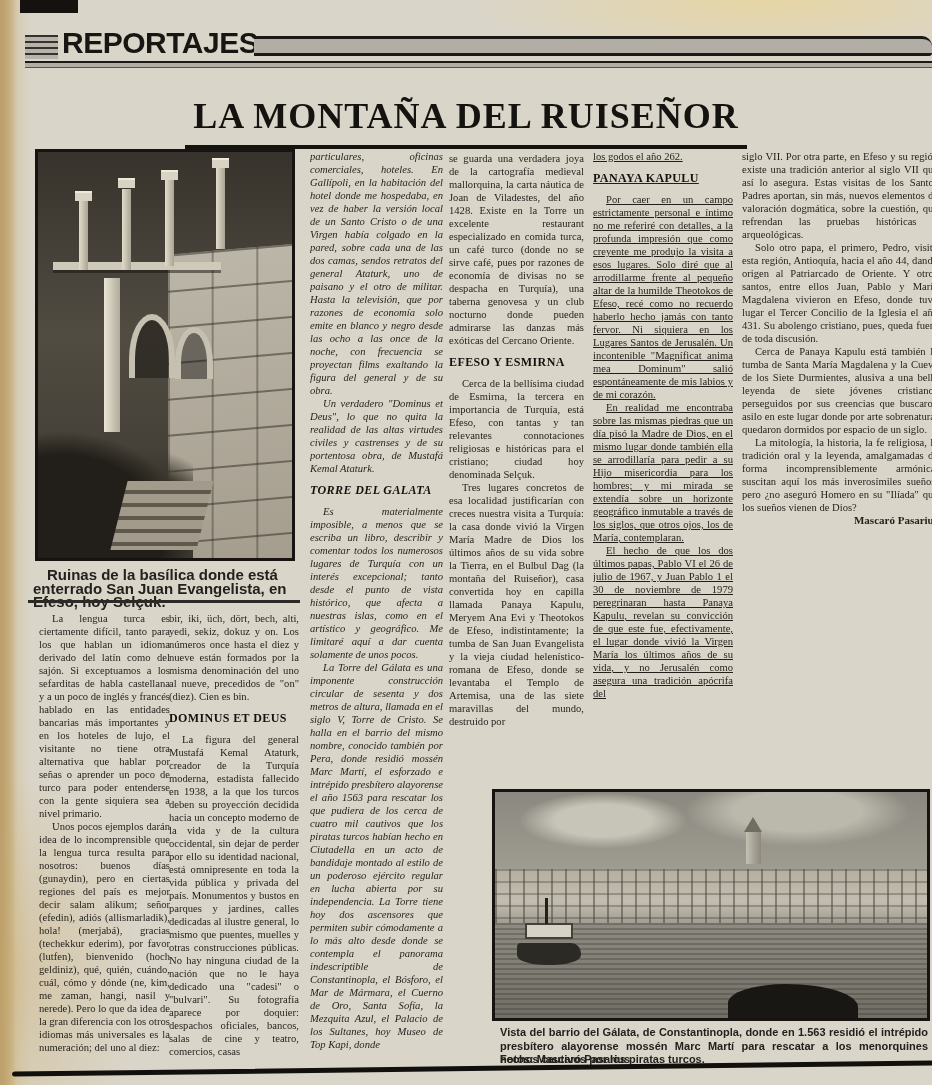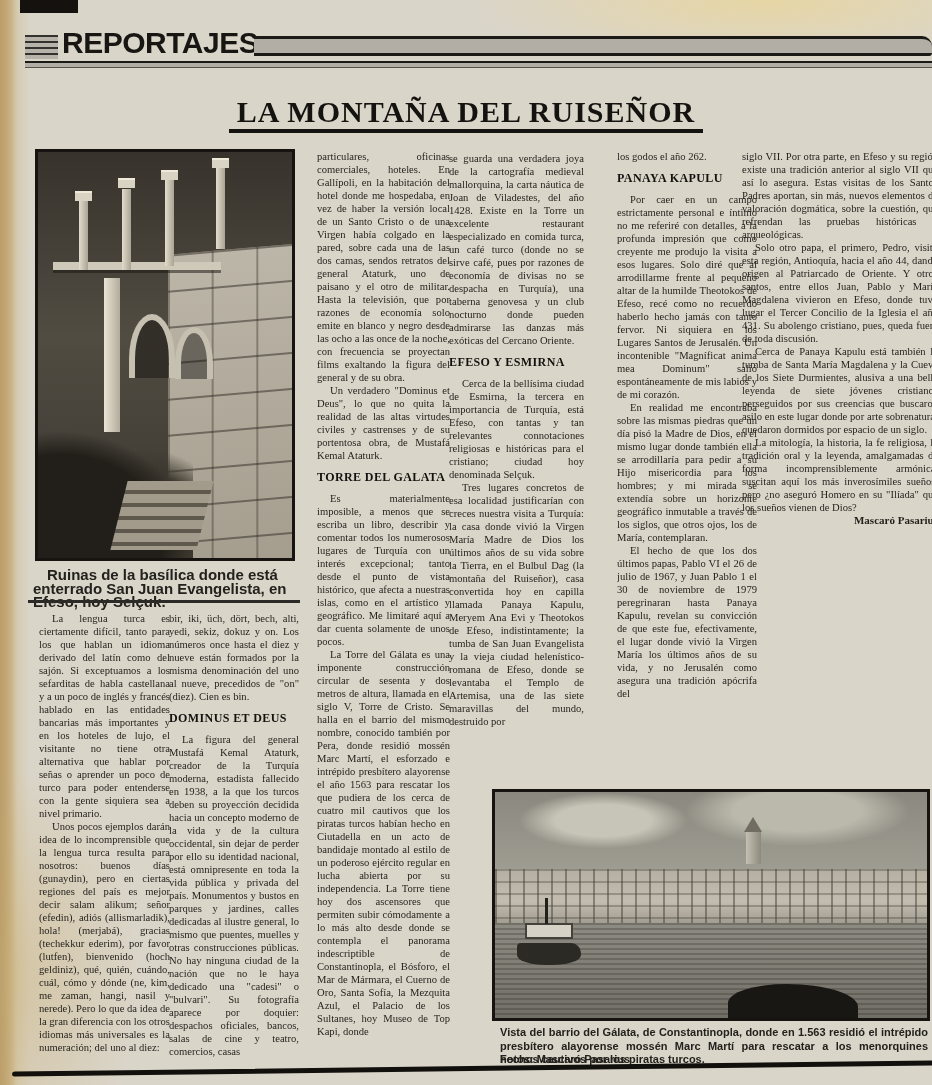--- a/index.html
+++ b/index.html
@@ -20,22 +20,22 @@
       font-weight:bold;font-size:30px;letter-spacing:-.5px;color:#181613;}
   .mast-band{position:absolute;left:254px;top:36px;width:678px;height:14px;background:#b2aea5;
       border-top:3px solid #1b1a17;border-bottom:3px solid #1b1a17;border-radius:0 10px 3px 0;}
   .mast-rule{position:absolute;left:25px;top:61px;width:907px;height:4px;background:#b2aea5;
       border-top:2.5px solid #1b1a17;border-bottom:1px solid #55524c;}
 
   .kicker{position:absolute;left:56px;top:76px;font-family:"Liberation Sans",sans-serif;
       font-weight:bold;font-size:13px;letter-spacing:.2px;color:#23211d;
       border-bottom:2px solid #3a3833;padding-bottom:2px;}
   .headline-wrap{position:absolute;left:0;top:95px;width:932px;text-align:center;}
-  .headline{display:inline-block;font-weight:bold;font-size:30px;letter-spacing:1px;color:#151310;
-      border-bottom:4px solid #151310;padding:0 8px 0;}
+  .headline{display:inline-block;font-weight:bold;font-size:36px;letter-spacing:1px;color:#151310;
+      border-bottom:4px solid #151310;padding:0 8px 8px;}
 
   
   .photo1{position:absolute;left:35px;top:149px;width:260px;height:412px;border:3px solid #161310;
       box-sizing:border-box;overflow:hidden;
       background:linear-gradient(180deg,#37332c 0%,#514c42 45%,#3b372f 100%);}
   .p1-wall{position:absolute;right:-8px;top:24%;width:52%;height:80%;transform:skewY(-5deg);
       background:
        repeating-linear-gradient(180deg,rgba(55,50,42,.55) 0 2px,rgba(0,0,0,0) 2px 36px),
        repeating-linear-gradient(90deg,rgba(55,50,42,.4) 0 2px,rgba(0,0,0,0) 2px 44px),
        linear-gradient(180deg,#bcb6a8,#a49d8e);}
@@ -58,23 +58,23 @@
   .rule-left{position:absolute;left:28px;top:600px;width:272px;height:2.5px;background:#2c2a26;}
 
   
   .col{position:absolute;overflow:hidden;font-size:10.6px;line-height:13px;text-align:justify;}
   .col p{margin:0;text-indent:13px;}
   .col p.noindent{text-indent:0;}
   .colhead{margin:9px 0 8px;font-size:12px;font-weight:bold;letter-spacing:.4px;text-indent:0;color:#14120f;}
   .byline{margin-top:4px;text-align:right;font-size:11px;font-weight:bold;text-indent:0;}
   .c1{left:39px;top:612px;width:131px;height:450px;}
   .c2{left:169px;top:612px;width:130px;height:450px;}
-  .c3{left:317px;top:150px;width:133px;height:914px;}
+  .c3{left:310px;top:150px;width:133px;height:914px;font-style:italic;}
   .c4{left:449px;top:152px;width:135px;height:634px;}
-  .c5{left:617px;top:150px;width:140px;height:634px;}
+  .c5{left:593px;top:150px;width:140px;height:634px;text-decoration:underline;}
   .c6{left:742px;top:150px;width:196px;height:648px;}
 
   
   .photo2{position:absolute;left:492px;top:789px;width:438px;height:232px;border:3px solid #161310;
       box-sizing:border-box;overflow:hidden;background:#8d8a81;}
   .p2-sky{position:absolute;left:0;top:0;width:100%;height:42%;
       background:radial-gradient(ellipse 120px 40px at 25% 30%,#c7c4b8 0 40%,rgba(199,196,184,0) 70%),
                  radial-gradient(ellipse 160px 50px at 70% 20%,#bbb8ac 0 40%,rgba(187,184,172,0) 70%),
                  linear-gradient(180deg,#8b887f,#a3a096);}
   .p2-city{position:absolute;left:0;top:34%;width:100%;height:26%;

